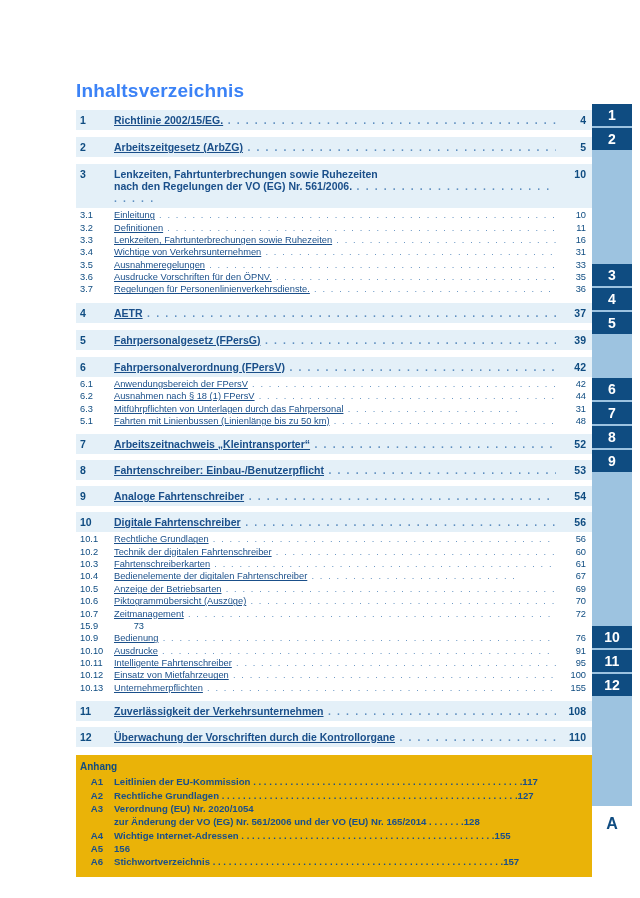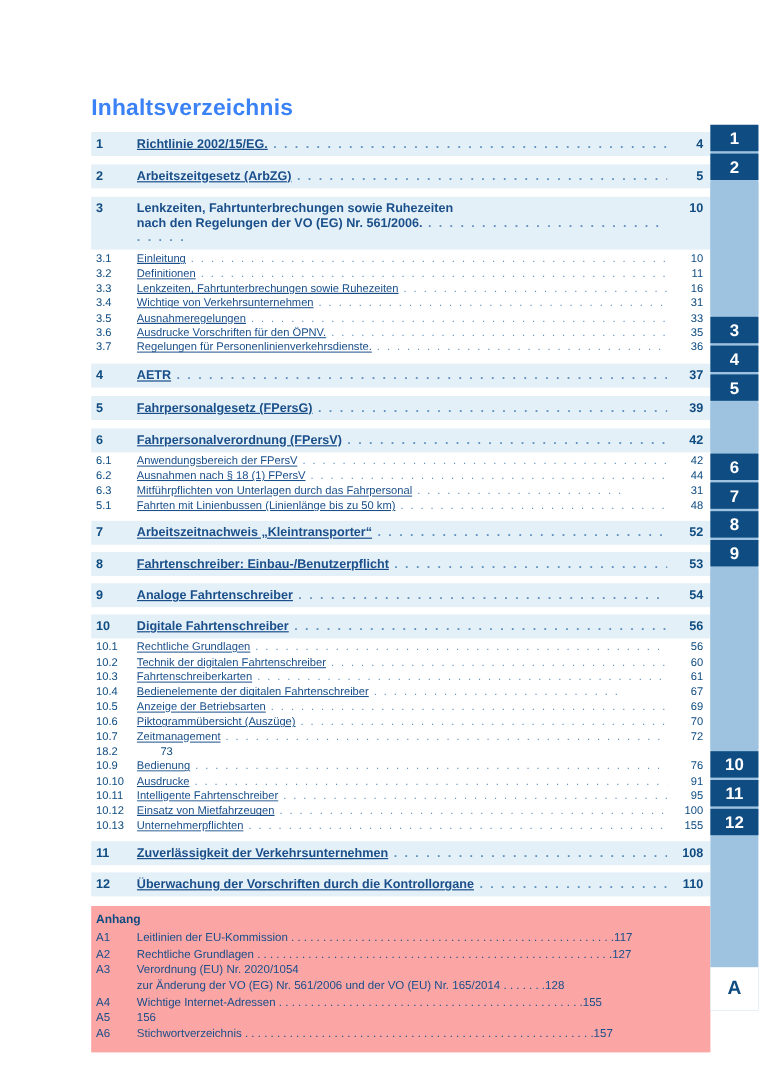--- a/index.html
+++ b/index.html
@@ -99,37 +99,38 @@
   
   .lvl1 .mid.twoline {
     white-space: normal;
   }
   .subline {
     display: block;
   }
 
   
   .anhang {
-    background: #fca5a5;
+    background: #eab308;
     padding: 6px 6px 8px 4px;
     margin-top: 8px;
   }
   .anhang-head {
     font-size: 10px;
     font-weight: bold;
     color: #0f4c81;
     margin-bottom: 3px;
     padding-left: 0px;
   }
   .anhang .controw {
     display: flex;
     align-items: baseline;
     padding: 1.2px 0;
     font-size: 9.6px;
-    font-weight: normal;
+    font-weight: bold;
+    text-align: center;
   }
   .anhang .controw .num { flex: 0 0 auto; width: 34px; }
 
   
   .tabs {
     position: absolute;
     right: 8px;
     top: 104px;
     width: 40px;
   }
@@ -347,21 +348,21 @@
         <span class="num">10.6</span>
         <span class="mid"><span class="label">Piktogrammübersicht (Auszüge)</span><span class="leader"> . . . . . . . . . . . . . . . . . . . . . . . . . . . . . . . . . . . . . . . . . . . . . .</span></span>
         <span class="page-no">70</span>
       </div>
       <div class="row lvl2">
         <span class="num">10.7</span>
         <span class="mid"><span class="label">Zeitmanagement</span><span class="leader"> . . . . . . . . . . . . . . . . . . . . . . . . . . . . . . . . . . . . . . . . . . . . . . . . . . . . . . . . . . . .</span></span>
         <span class="page-no">72</span>
       </div>
       <div class="row lvl2">
-        <span class="num">18.2</span>
+        <span class="num">15.9</span>
         <span class="page-no">73</span>
       </div>
       <div class="row lvl2">
         <span class="num">10.9</span>
         <span class="mid"><span class="label">Bedienung</span><span class="leader"> . . . . . . . . . . . . . . . . . . . . . . . . . . . . . . . . . . . . . . . . . . . . . . . . . . . . . . . . . . . . . . . . . .</span></span>
         <span class="page-no">76</span>
       </div>
       <div class="row lvl2">
         <span class="num">10.10</span>
         <span class="mid"><span class="label">Ausdrucke</span><span class="leader"> . . . . . . . . . . . . . . . . . . . . . . . . . . . . . . . . . . . . . . . . . . . . . . . . . . . . . . . . . . . . . . .</span></span>

